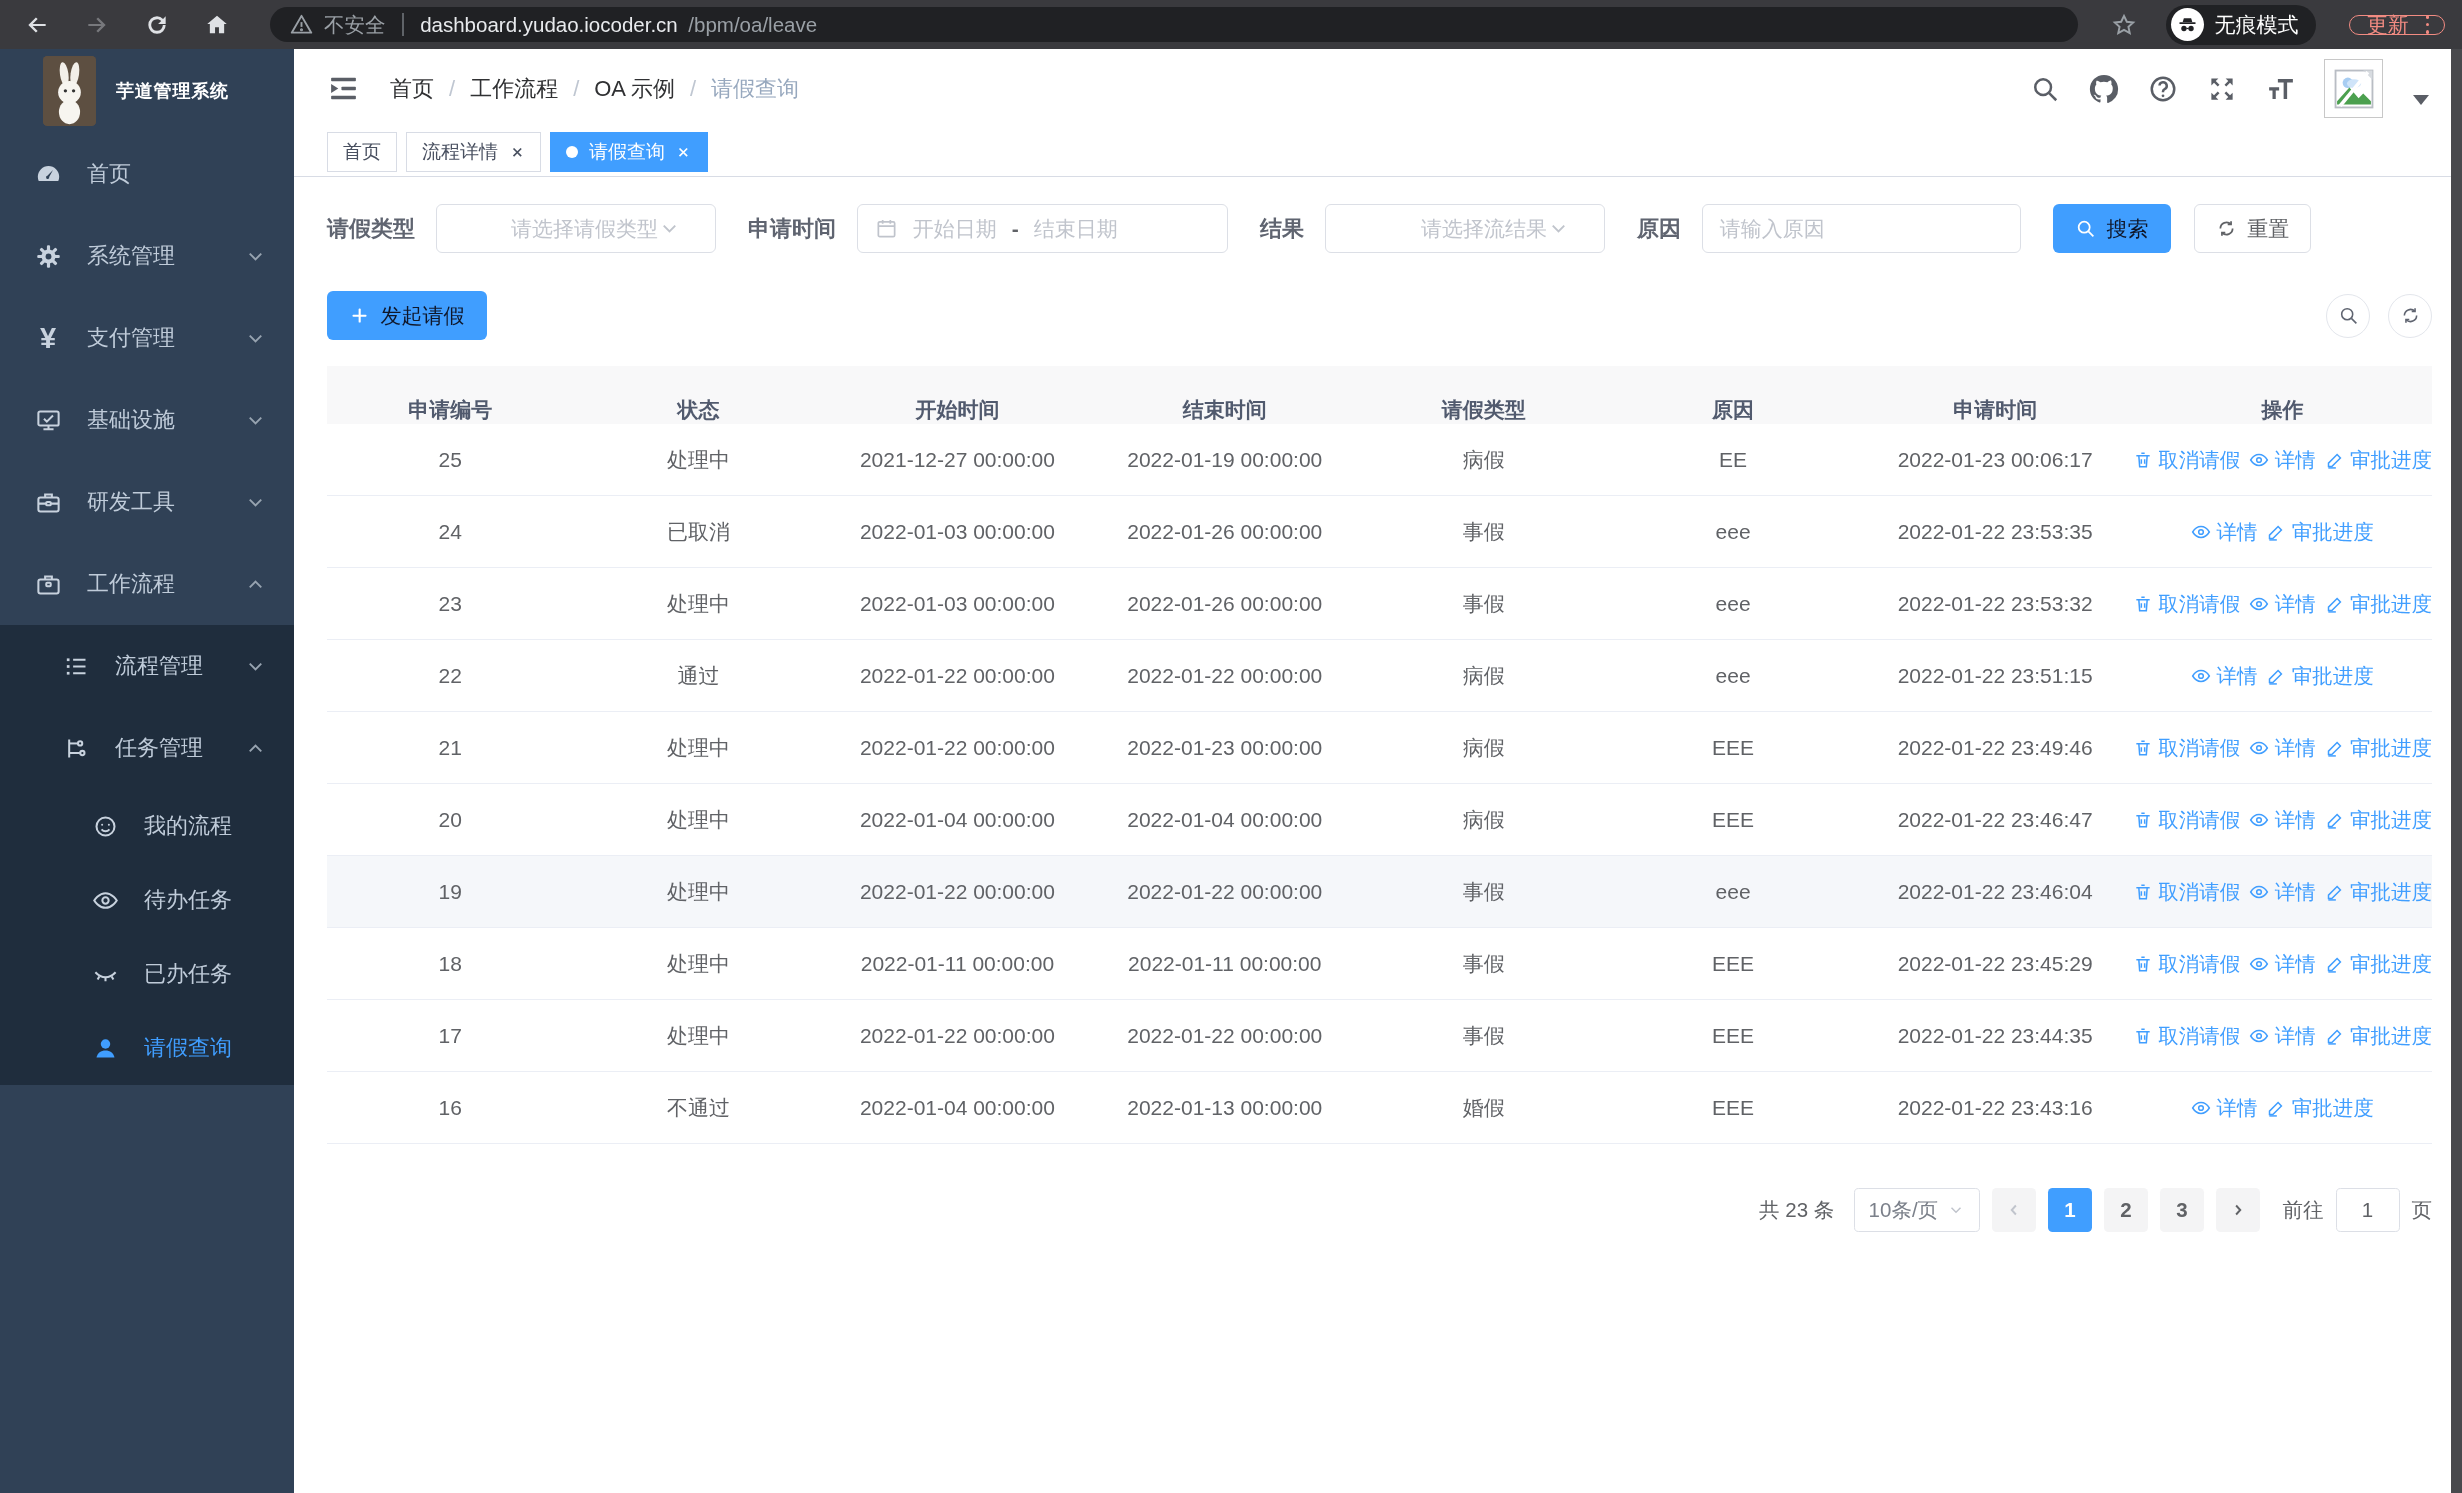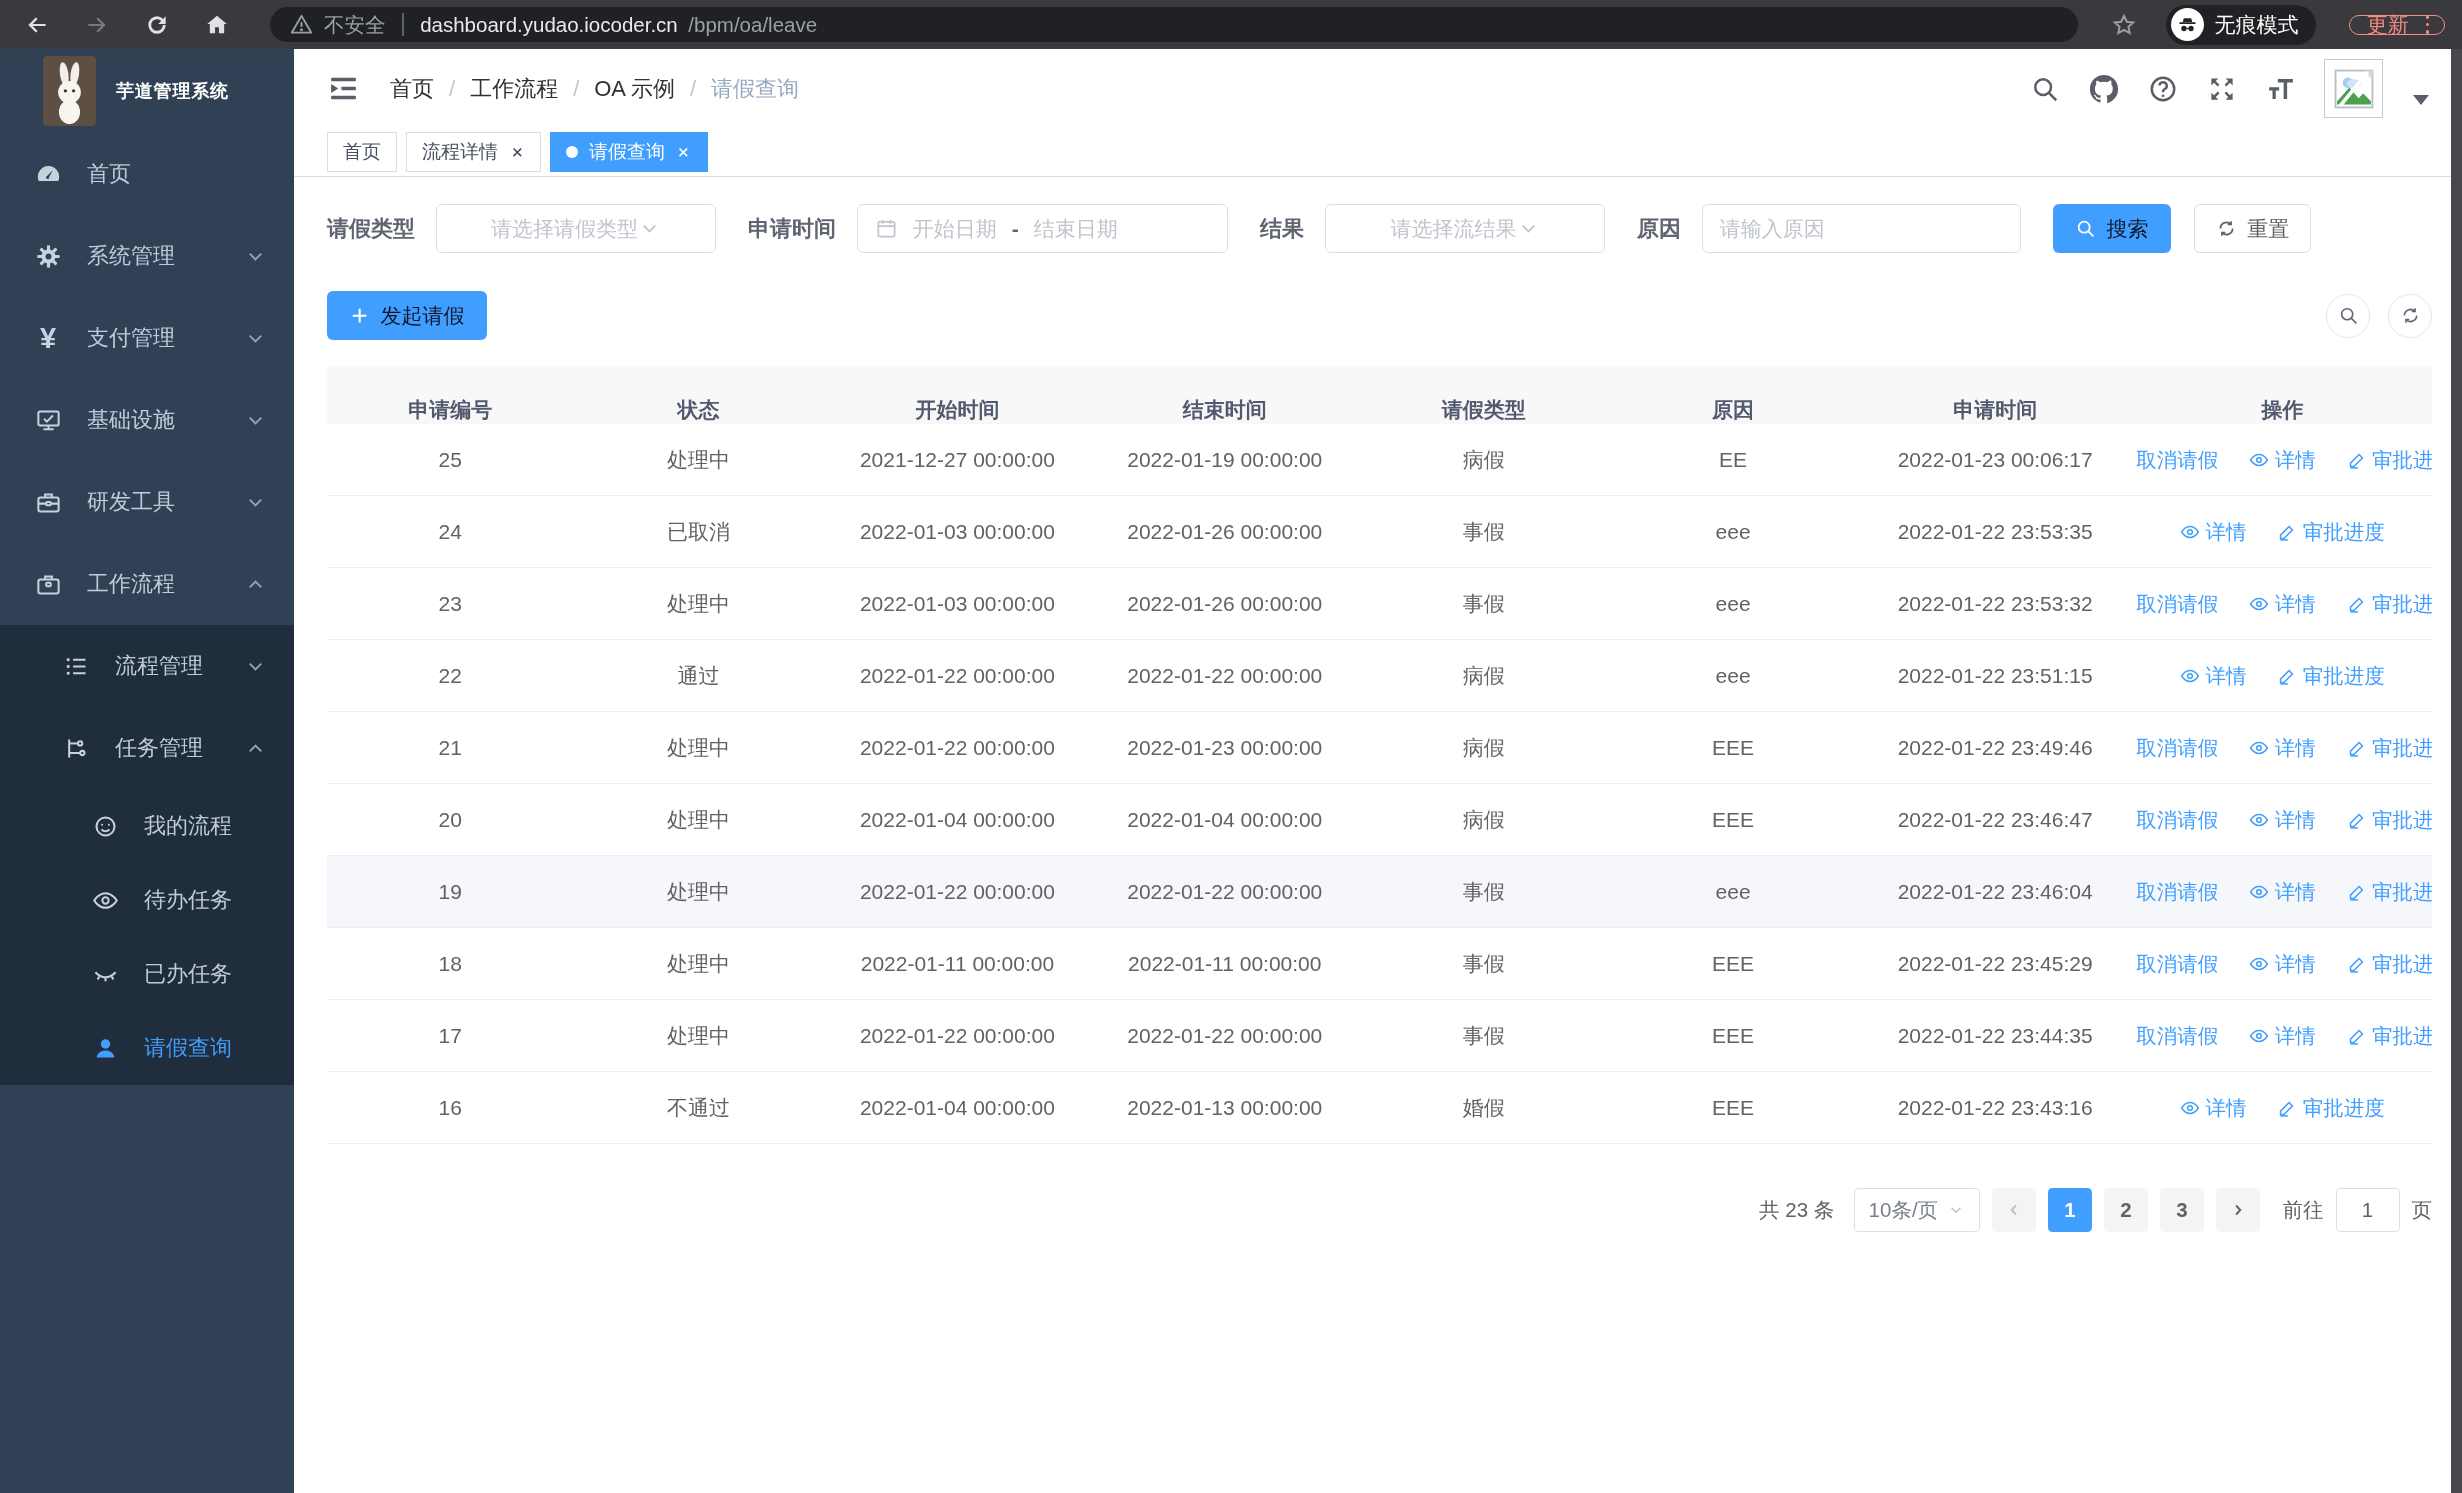--- a/index.html
+++ b/index.html
@@ -72,21 +72,21 @@
   .tab.active .dot { display:block; }
   .tab .x { width:16.7px; height:16.7px; }
   .tab .x svg { width:16.7px; height:16.7px; stroke:currentColor; stroke-width:2.4; }
 
   
   .content { padding:27px 30px 0 33px; }
   .filters { display:flex; align-items:center; }
   .f-item { display:flex; align-items:center; margin-right:32px; }
   .f-label { font-size:22px; color:#5f6470; font-weight:700; margin-right:21px; white-space:nowrap; }
   .box { border:0.8px solid #dcdfe6; border-radius:6px; height:49px; background:#fff; display:flex; align-items:center; font-size:21px; color:#c0c4cc; }
-  .sel { width:280px; padding:0 16px; justify-content:center; }
+  .sel { width:280px; padding:0 34px; justify-content:flex-end; }
   .sel .ph { overflow:hidden; white-space:nowrap; }
   .sel .chev { color:#c0c4cc; }
   .daterange { width:371px; padding:0 16.7px; gap:15px; }
   .cal-ic svg { width:23px; height:23px; stroke:#c0c4cc; fill:none; stroke-width:1.8; }
   .dr-sep { color:#606266; font-weight:700; }
   .inp { width:319px; padding:0 16.7px; }
   .btn { height:49px; border-radius:6px; display:flex; align-items:center; gap:10.6px; font-size:21px; padding:0 21px; cursor:pointer; white-space:nowrap; border:0.8px solid transparent; }
   .btn svg { width:21px; height:21px; }
   .btn.primary { background:#409eff; color:#0f172a; }
   .btn.plain { background:#fff; border-color:#dcdfe6; color:#606266; }
@@ -98,21 +98,21 @@
   .circ-btn svg { width:21px; height:21px; }
   .circ-btn + .circ-btn { margin-left:18px; }
 
   
   .table { margin-top:26px; font-size:21px; }
   .thead { display:flex; align-items:flex-end; height:58px; background:#f8f8f9; color:#515a6e; font-weight:700; }
   .tr { display:flex; align-items:center; height:72px; border-bottom:0.8px solid #ebeef5; color:#606266; background:#fff; }
   .tr.hl { background:#f5f7fa; }
   .td { text-align:center; overflow:hidden; white-space:nowrap; }
   .c1{width:11.7%;} .c2{width:11.9%;} .c3{width:12.7%;} .c4{width:12.7%;} .c5{width:11.9%;} .c6{width:11.8%;} .c7{width:13.1%;} .c8{width:14.2%;}
-  .ops { display:flex; align-items:center; justify-content:center; gap:31px; }
+  .ops { display:flex; align-items:center; justify-content:center; gap:9px; }
   .op { color:#409eff; display:flex; align-items:center; gap:5.3px; font-size:20.5px; cursor:pointer; text-decoration:none; }
   .op-ic { width:20px; height:20px; flex:none; }
 
   
   .pager { display:flex; align-items:center; justify-content:flex-end; margin-top:44px; gap:12px; font-size:20.5px; color:#606266; }
   .p-total { margin-right:7.6px; }
   .p-size { width:126px; height:44px; border:0.8px solid #dcdfe6; border-radius:4.6px; display:flex; align-items:center; justify-content:space-between; padding:0 13.7px; color:#7b808a; }
   .p-size .chev { color:#c0c4cc; width:18px; height:18px; }
   .p-size .chev svg { width:18px; height:18px; }
   .pbtn { min-width:44px; height:44px; border-radius:4.6px; background:#f4f4f5; color:#606266; font-weight:700; display:flex; align-items:center; justify-content:center; cursor:pointer; }

